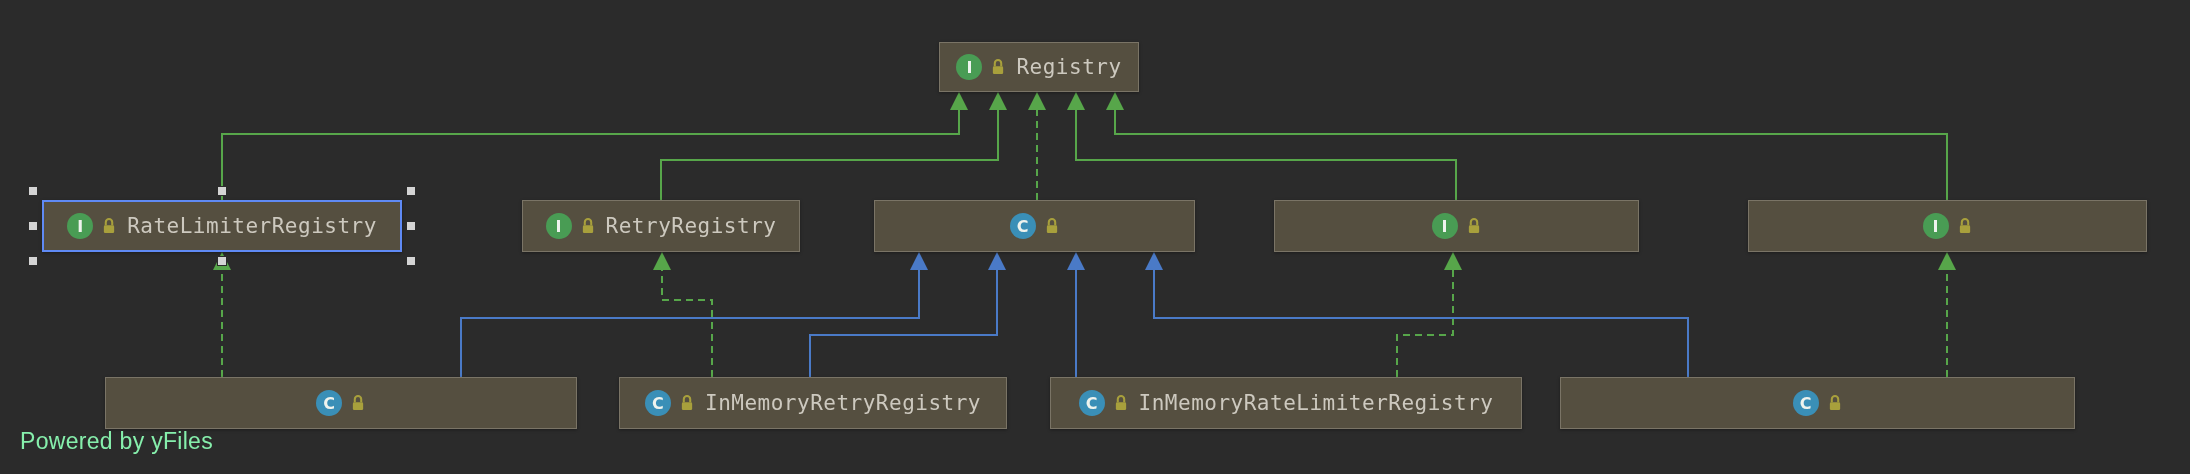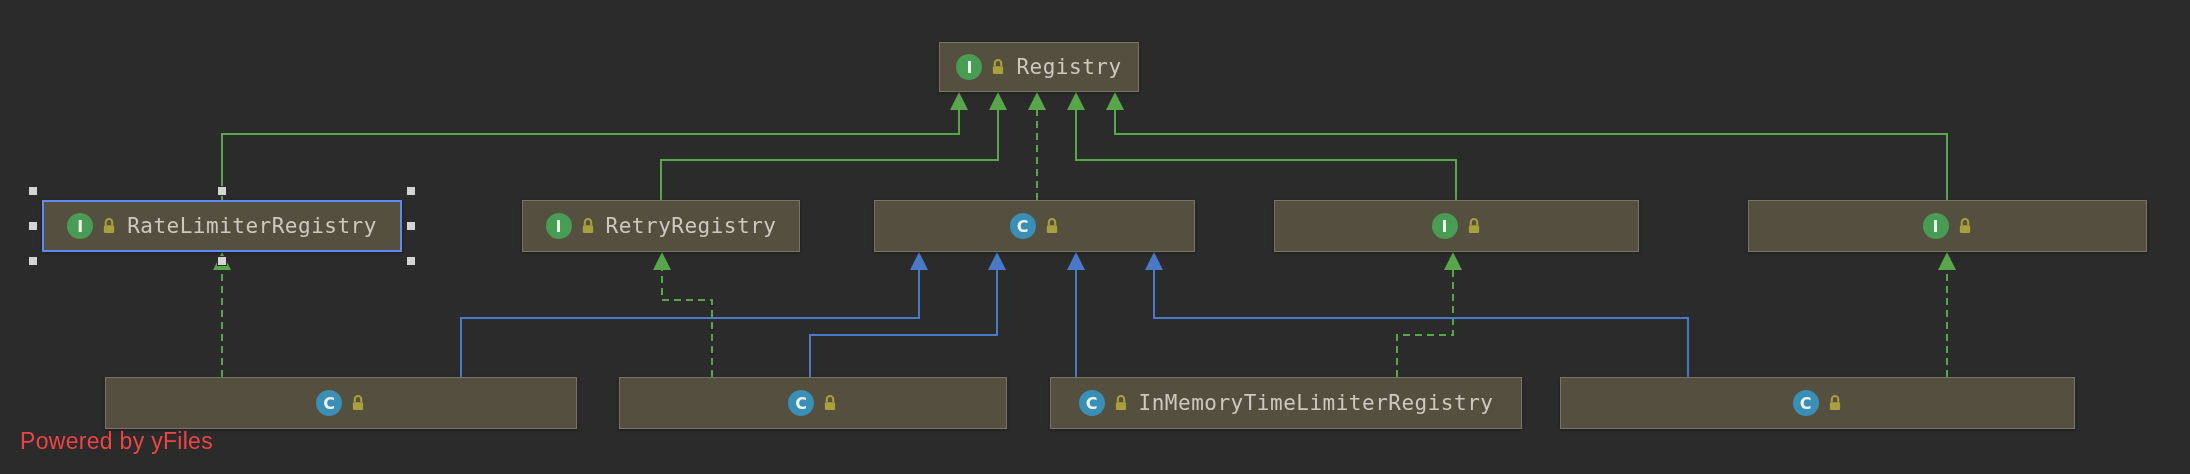--- a/index.html
+++ b/index.html
@@ -56,21 +56,21 @@
   .h-tc{left:calc(50% - 5px);top:-16px}
   .h-tr{right:-16px;top:-16px}
   .h-ml{left:-16px;top:calc(50% - 5px)}
   .h-mr{right:-16px;top:calc(50% - 5px)}
   .h-bl{left:-16px;bottom:-16px}
   .h-bc{left:calc(50% - 5px);bottom:-16px}
   .h-br{right:-16px;bottom:-16px}
   .watermark{
     position:absolute;
     left:20px;top:428px;
-    color:#ef4444;
+    color:#86efac;
     font-family:"Liberation Sans", sans-serif;
     font-size:23px;
     letter-spacing:.3px;
   }
 </style>
 </head>
 <body>
 
 <div class="canvas">
   <svg id="edge-layer" xmlns="http://www.w3.org/2000/svg">
@@ -177,30 +177,31 @@
         </span>
       </div>
       <div class="node" style="left: 619px; top: 377px; width: 388px; height: 52px;">
         <span class="type-icon class">C</span>
         <span class="lock">
           <svg width="16" height="18" viewBox="0 0 12 14">
             <path d="M3.5 6.5 V4 a2.5 2.5 0 0 1 5 0 V6.5" fill="none" stroke="#a8a03c" stroke-width="1.6"></path>
             <rect x="2" y="6.5" width="8" height="6" rx="1" fill="#a8a03c"></rect>
           </svg>
         </span>
+        <span class="label">InMemoryRetryRegistry</span>
       </div>
       <div class="node" style="left: 1050px; top: 377px; width: 472px; height: 52px;">
         <span class="type-icon class">C</span>
         <span class="lock">
           <svg width="16" height="18" viewBox="0 0 12 14">
             <path d="M3.5 6.5 V4 a2.5 2.5 0 0 1 5 0 V6.5" fill="none" stroke="#a8a03c" stroke-width="1.6"></path>
             <rect x="2" y="6.5" width="8" height="6" rx="1" fill="#a8a03c"></rect>
           </svg>
         </span>
-        <span class="label">InMemoryTimeLimiterRegistry</span>
+        <span class="label">InMemoryRateLimiterRegistry</span>
       </div>
       <div class="node" style="left: 1560px; top: 377px; width: 515px; height: 52px;">
         <span class="type-icon class">C</span>
         <span class="lock">
           <svg width="16" height="18" viewBox="0 0 12 14">
             <path d="M3.5 6.5 V4 a2.5 2.5 0 0 1 5 0 V6.5" fill="none" stroke="#a8a03c" stroke-width="1.6"></path>
             <rect x="2" y="6.5" width="8" height="6" rx="1" fill="#a8a03c"></rect>
           </svg>
         </span>
       </div>

